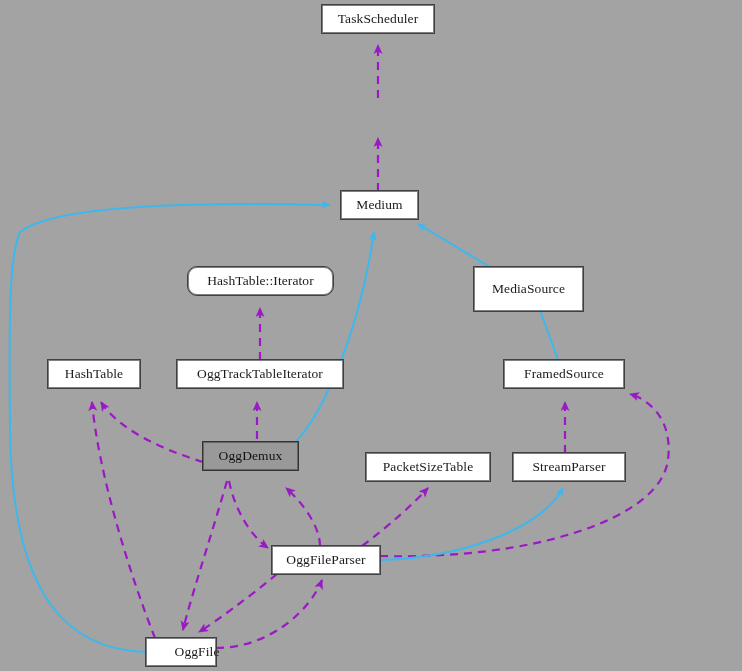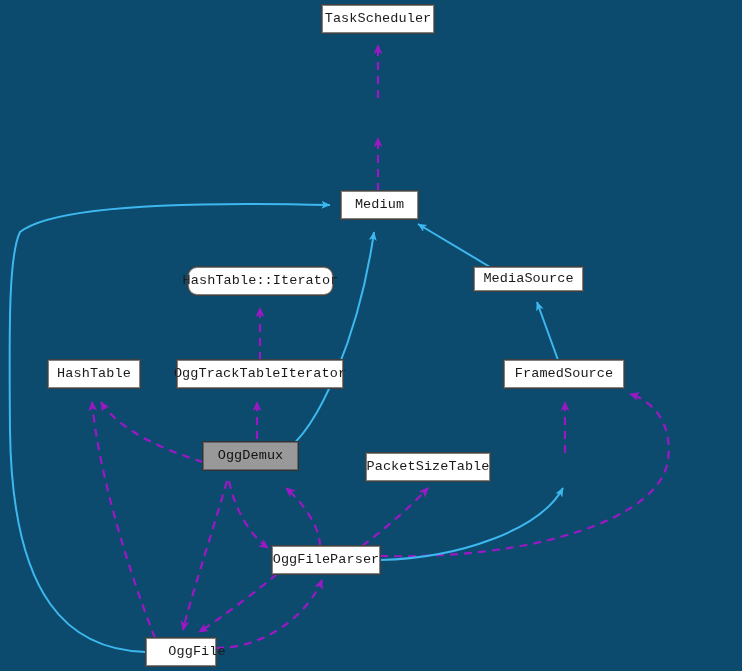--- a/index.html
+++ b/index.html
@@ -4,23 +4,23 @@
 <style>
   html, body {
     margin: 0;
     padding: 0;
     background: #000000;
   }
   #diagram-root {
     position: relative;
     width: 742px;
     height: 671px;
-    background: #0c4a6e;
+    background: #a3a3a3;
     overflow: hidden;
-    font-family: Liberation Mono, monospace;
+    font-family: Liberation Serif, serif;
   }
   svg.edges {
     position: absolute;
     left: 0;
     top: 0;
     width: 742px;
     height: 671px;
   }
   .node {
     position: absolute;
@@ -145,21 +145,21 @@
 
 
   <div class="node" style="left:341px; top:191px; width:77px; height:28px;">
     <span class="node-label">Medium</span>
   </div>
 
   <div class="node" style="left:188px; top:267px; width:145px; height:28px;border-radius:9px;">
     <span class="node-label">HashTable::Iterator</span>
   </div>
 
-  <div class="node" style="left:474px; top:267px; width:109px; height:24px;text-align:right;">
+  <div class="node" style="left:474px; top:267px; width:109px; height:44px;text-align:right;">
     <span class="node-label">MediaSource</span>
   </div>
 
   <div class="node" style="left:177px; top:360px; width:166px; height:28px;">
     <span class="node-label">OggTrackTableIterator</span>
   </div>
 
   <div class="node" style="left:48px; top:360px; width:92px; height:28px;">
     <span class="node-label">HashTable</span>
   </div>
@@ -169,20 +169,23 @@
   </div>
 
   <div class="node highlight" style="left:203px; top:442px; width:95px; height:28px;">
     <span class="node-label">OggDemux</span>
   </div>
 
   <div class="node" style="left:366px; top:453px; width:124px; height:28px;">
     <span class="node-label">PacketSizeTable</span>
   </div>
 
+  <div class="node" style="left:513px; top:453px; width:112px; height:28px;">
+    <span class="node-label">StreamParser</span>
+  </div>
 
   <div class="node" style="left:272px; top:546px; width:108px; height:28px;">
     <span class="node-label">OggFileParser</span>
   </div>
 
   <div class="node" style="left:146px; top:638px; width:70px; height:28px;padding-left:32px;">
     <span class="node-label">OggFile</span>
   </div>
 
 </div>

